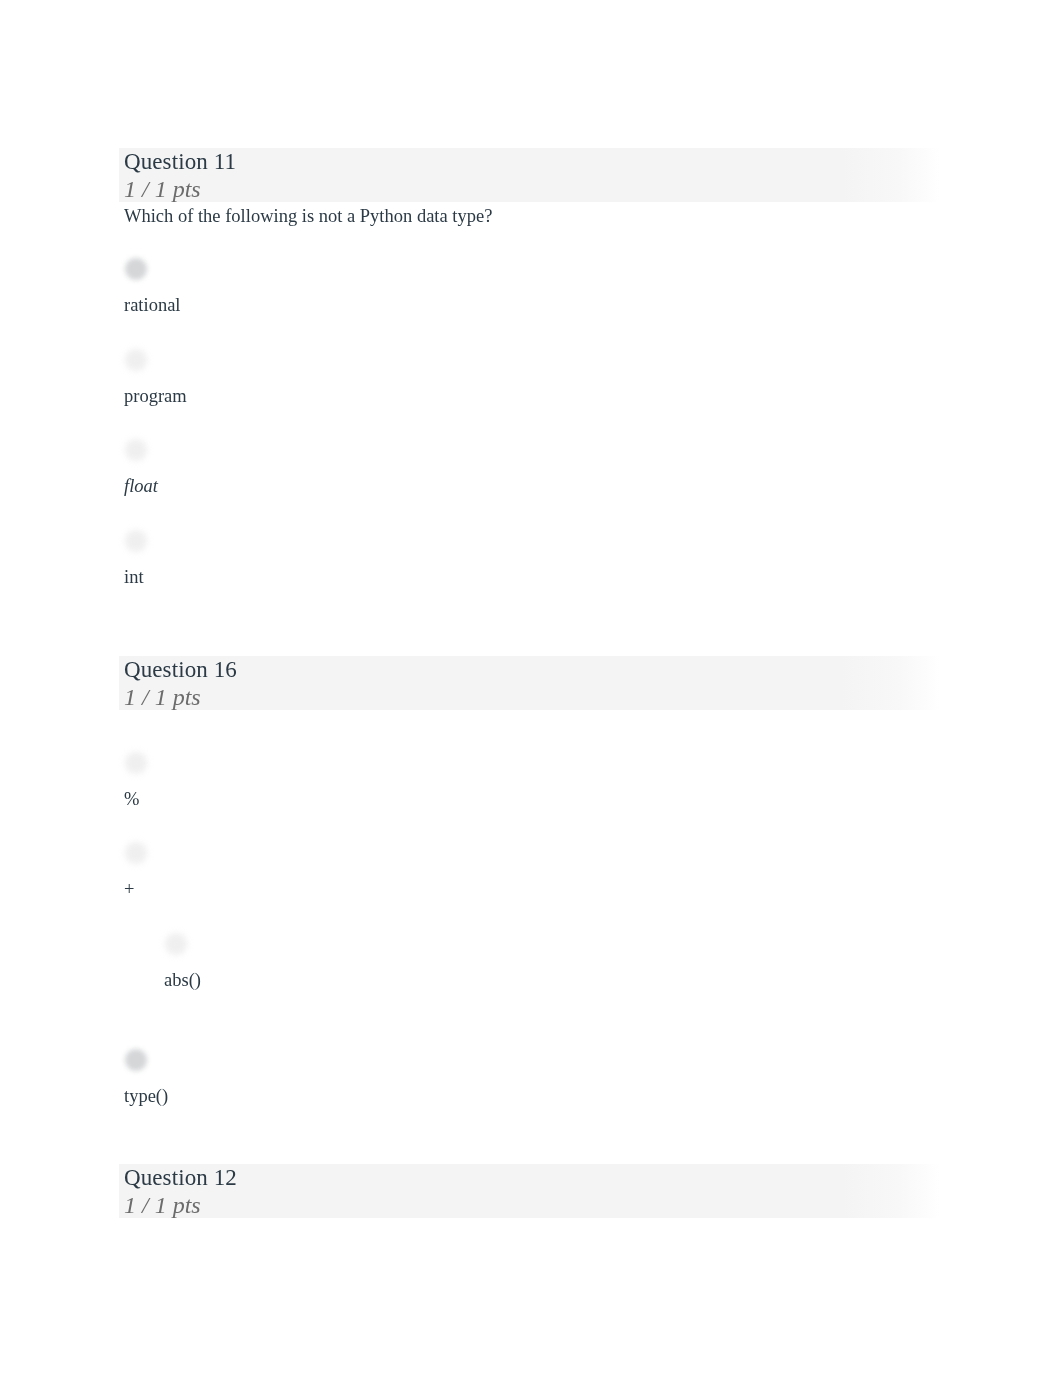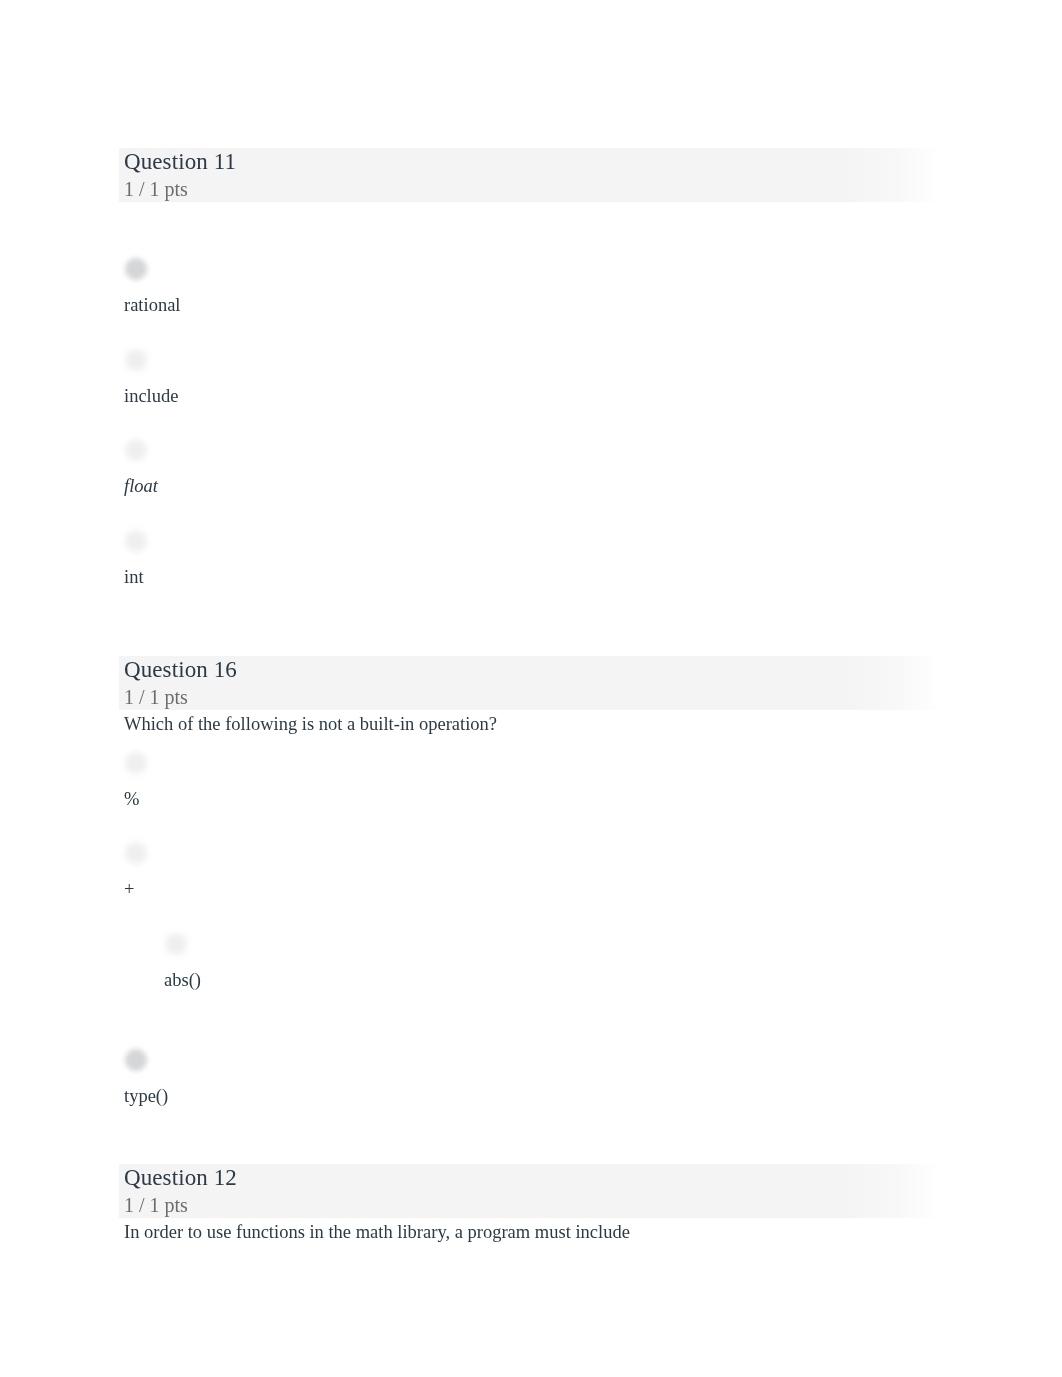--- a/index.html
+++ b/index.html
@@ -50,24 +50,25 @@
     color: #2b3a45;
     font-weight: normal;
     letter-spacing: 0.1px;
     white-space: nowrap;
   }
 
   .q-points {
     position: absolute;
     left: 5px;
     top: 29px;
-    font-size: 20px;
+    font-size: 24px;
     line-height: 24px;
     color: #6c6c6c;
     white-space: nowrap;
+    font-style: italic;
   }
 
   .q-text {
     position: absolute;
     left: 5px;
     top: 56px;
     font-size: 18.5px;
     line-height: 25px;
     color: #2b3a45;
     white-space: nowrap;
@@ -118,47 +119,47 @@
 </head>
 <body>
 
 <div class="quiz-page">
 
   <div class="question" style="top:148px;">
     <div class="q-header-band">
       <div class="q-title">Question 11</div>
       <div class="q-points">1 / 1 pts</div>
     </div>
+    <div class="q-text">Which of the following is not a Python data type?</div>
 
     <div class="answers" style="top:110px;">
       <div class="answer-row" style="top:0px;text-align:right;">
         <div class="answer-marker selected"></div>
         <div class="answer-label">rational</div>
       </div>
       <div class="answer-row" style="top:91px;">
         <div class="answer-marker"></div>
-        <div class="answer-label">include</div>
+        <div class="answer-label">program</div>
       </div>
       <div class="answer-row" style="top:181px;font-style:italic;">
         <div class="answer-marker"></div>
         <div class="answer-label">float</div>
       </div>
       <div class="answer-row" style="top:272px;">
         <div class="answer-marker"></div>
         <div class="answer-label">int</div>
       </div>
     </div>
   </div>
 
   <div class="question" style="top:656px;">
     <div class="q-header-band">
       <div class="q-title">Question 16</div>
       <div class="q-points">1 / 1 pts</div>
     </div>
-    <div class="q-text">Which of the following is not a built-in operation?</div>
 
     <div class="answers" style="top:96px;">
       <div class="answer-row" style="top:0px;">
         <div class="answer-marker"></div>
         <div class="answer-label">%</div>
       </div>
       <div class="answer-row" style="top:90px;">
         <div class="answer-marker"></div>
         <div class="answer-label">+</div>
       </div>
@@ -171,16 +172,15 @@
         <div class="answer-label">type()</div>
       </div>
     </div>
   </div>
 
   <div class="question" style="top:1164px;">
     <div class="q-header-band">
       <div class="q-title">Question 12</div>
       <div class="q-points">1 / 1 pts</div>
     </div>
-    <div class="q-text">In order to use functions in the math library, a program must include</div>
   </div>
 
 </div>
 
 </body></html>

